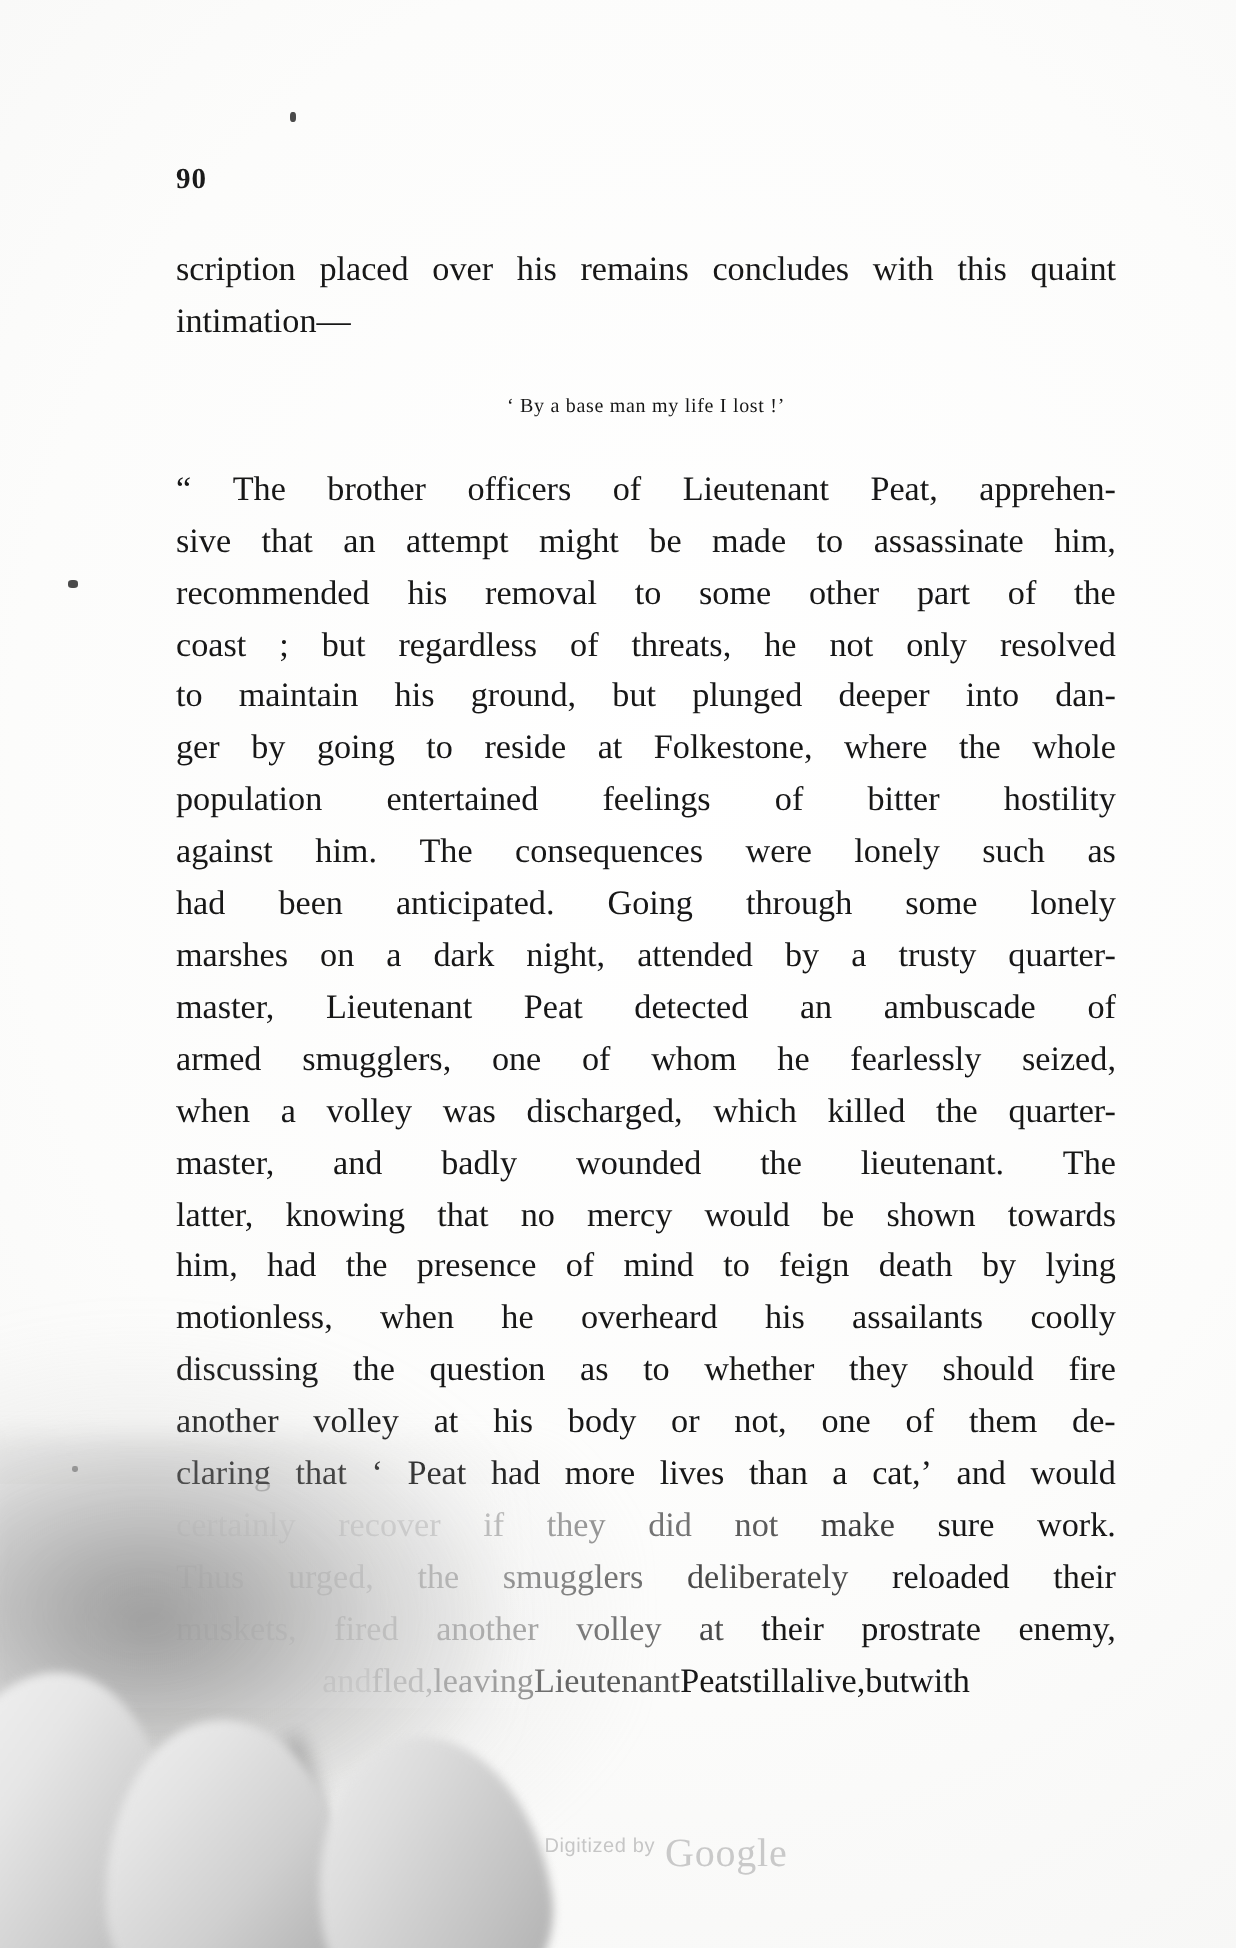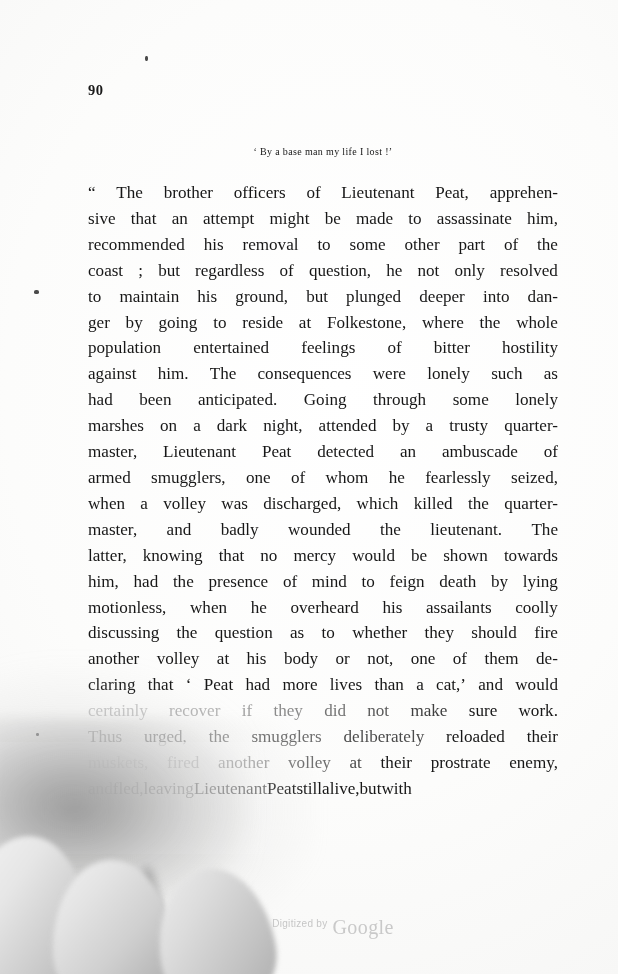--- a/index.html
+++ b/index.html
@@ -100,21 +100,21 @@
     white-space: nowrap;
     font-weight: 500;
   }
   
   .ln > .just {
     display: inline-flex;
     width: 470px;
     justify-content: space-between;
   }
   .ln.last > .just {
-    justify-content: flex-start;
+    justify-content: center;
   }
   .ln .w { white-space: pre; }
 
   
   .speck {
     position: absolute;
     background: #2a2a2a;
     border-radius: 40%;
     opacity: .85;
   }
@@ -248,20 +248,21 @@
   <div class="speck" style="left:145px; top:56px; width:3px; height:5px;"></div>
   <div class="speck" style="left:34px; top:290px; width:5px; height:4px;"></div>
   <div class="speck" style="left:36px; top:733px; width:3px; height:3px; opacity:.5;"></div>
 
   <div class="running-head">
     <span class="folio">90</span>
   </div>
 
   <div class="text-block">
 
+    <p class="para">scription placed over his remains concludes with this quaint intimation—</p>
 
     <div class="verse">‘ By a base man my life I lost !’</div>
 
     <div class="lines" id="main-para">
         <div class="ln"><span class="just">
             <span class="w">“</span>
             <span class="w">The</span>
             <span class="w">brother</span>
             <span class="w">officers</span>
             <span class="w">of</span>
@@ -291,21 +292,21 @@
             <span class="w">part</span>
             <span class="w">of</span>
             <span class="w">the</span>
           </span></div>
         <div class="ln"><span class="just">
             <span class="w">coast</span>
             <span class="w">;</span>
             <span class="w">but</span>
             <span class="w">regardless</span>
             <span class="w">of</span>
-            <span class="w">question,</span>
+            <span class="w">threats,</span>
             <span class="w">he</span>
             <span class="w">not</span>
             <span class="w">only</span>
             <span class="w">resolved</span>
           </span></div>
         <div class="ln"><span class="just">
             <span class="w">to</span>
             <span class="w">maintain</span>
             <span class="w">his</span>
             <span class="w">ground,</span>

